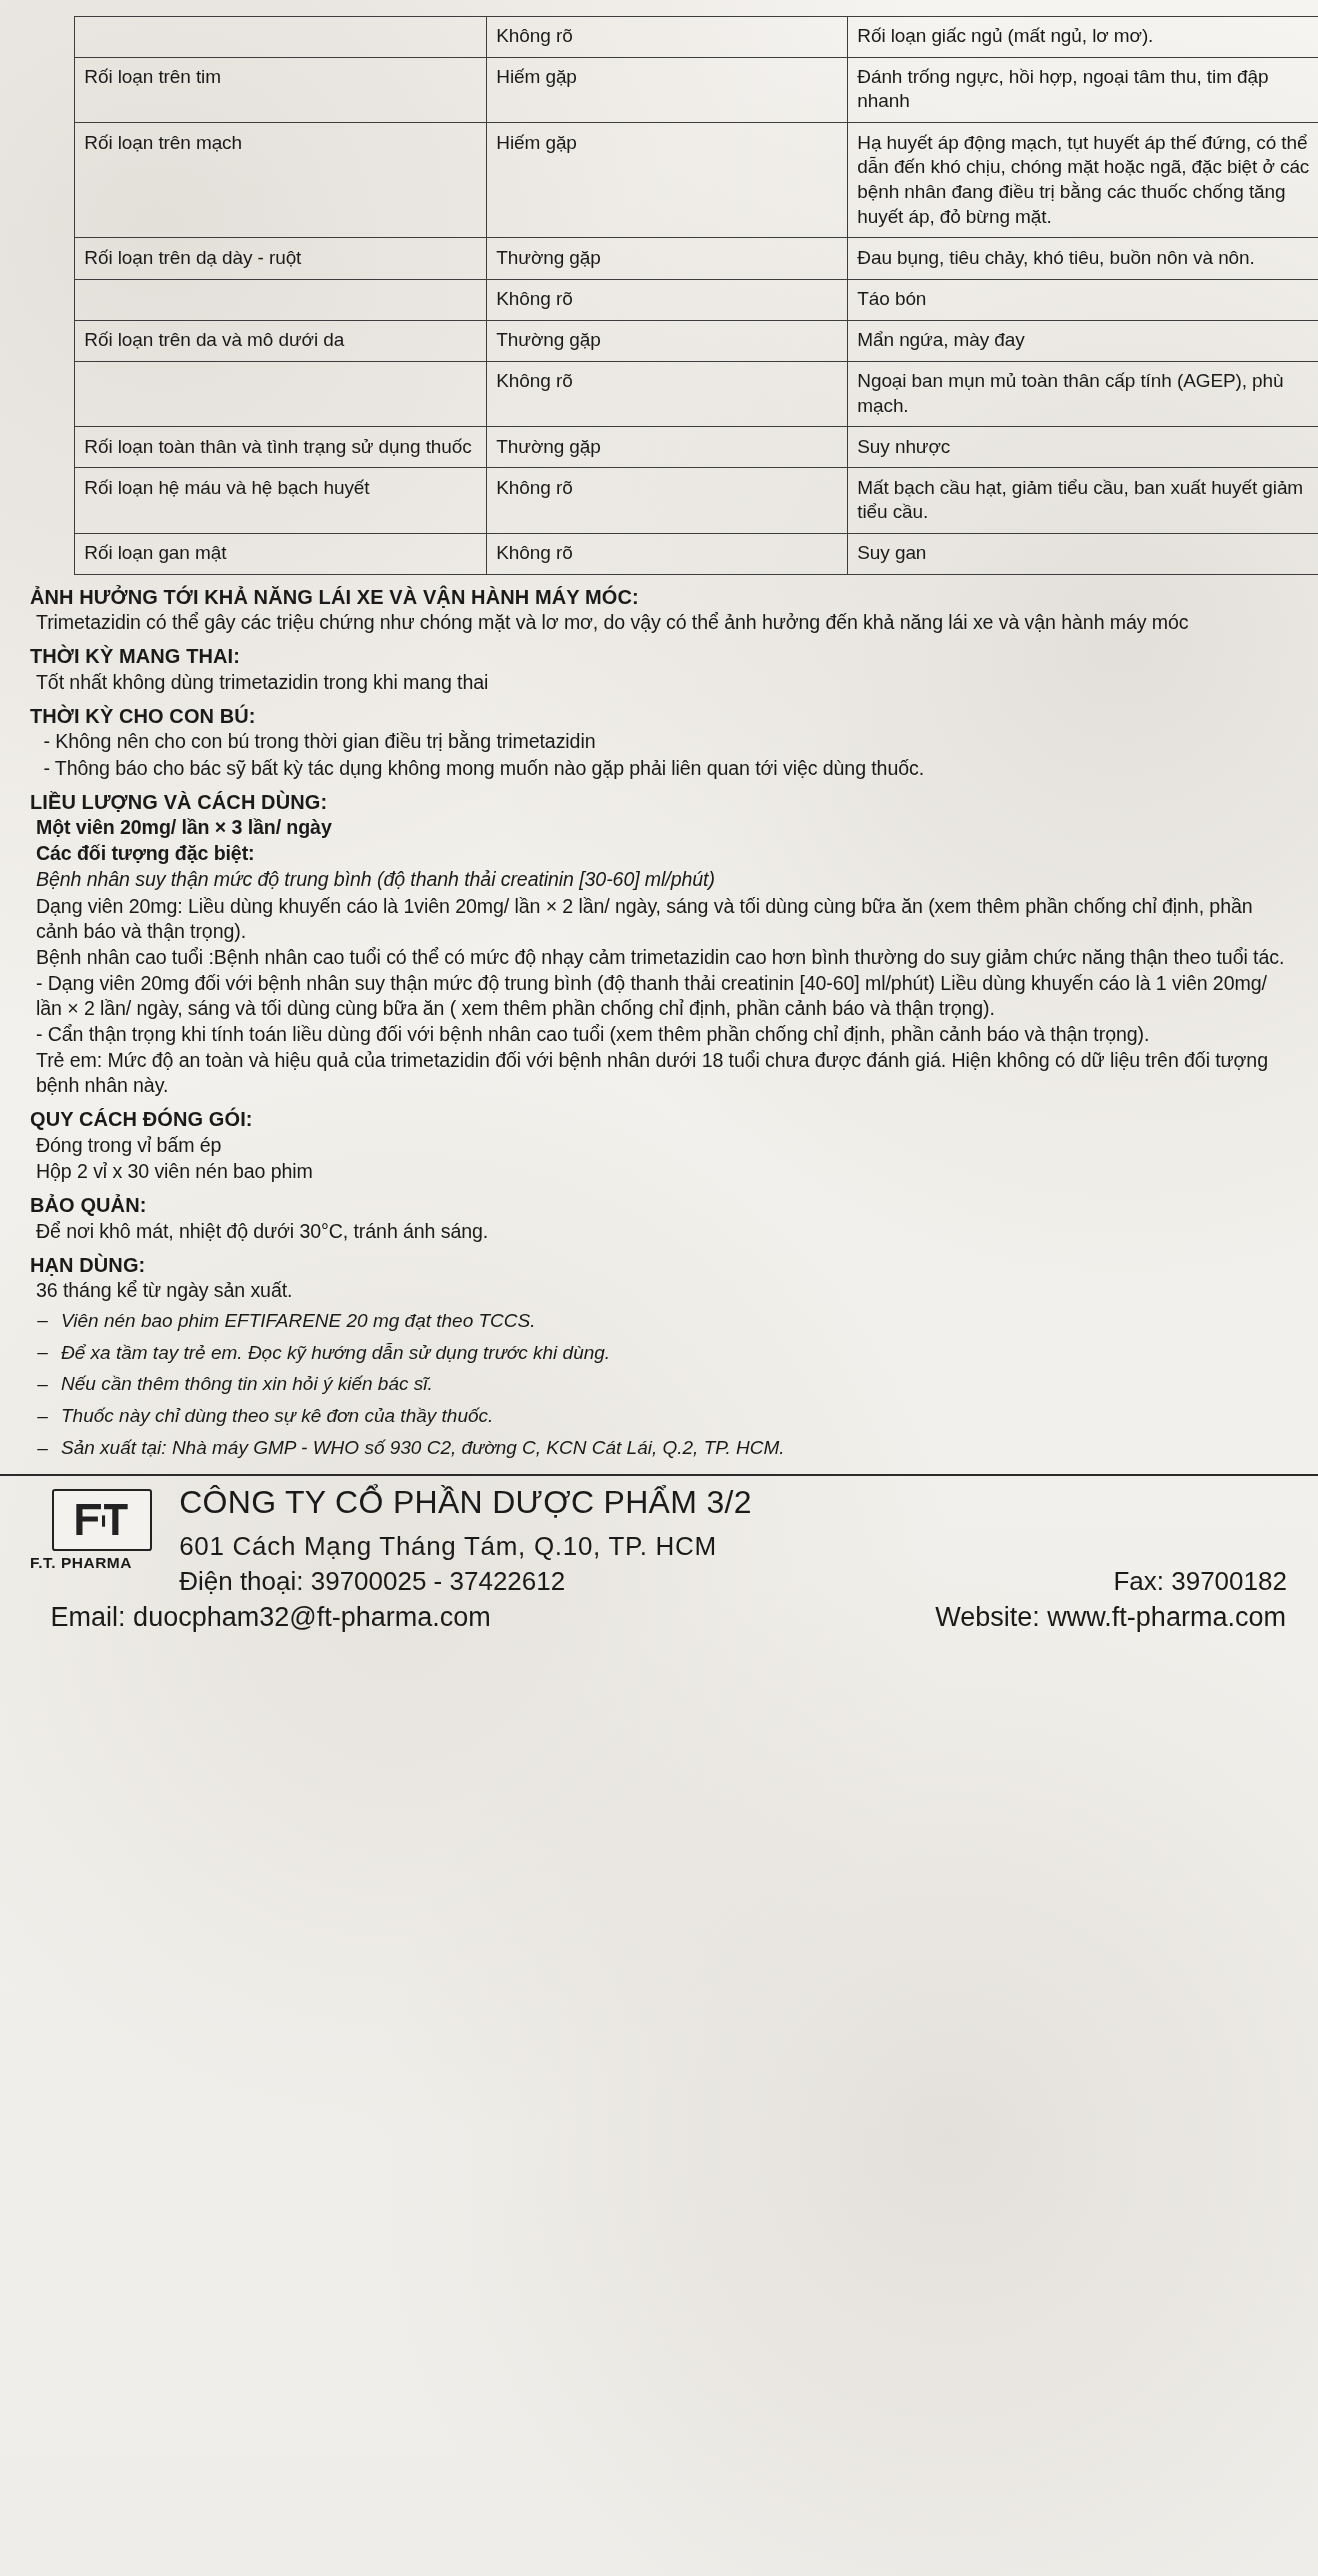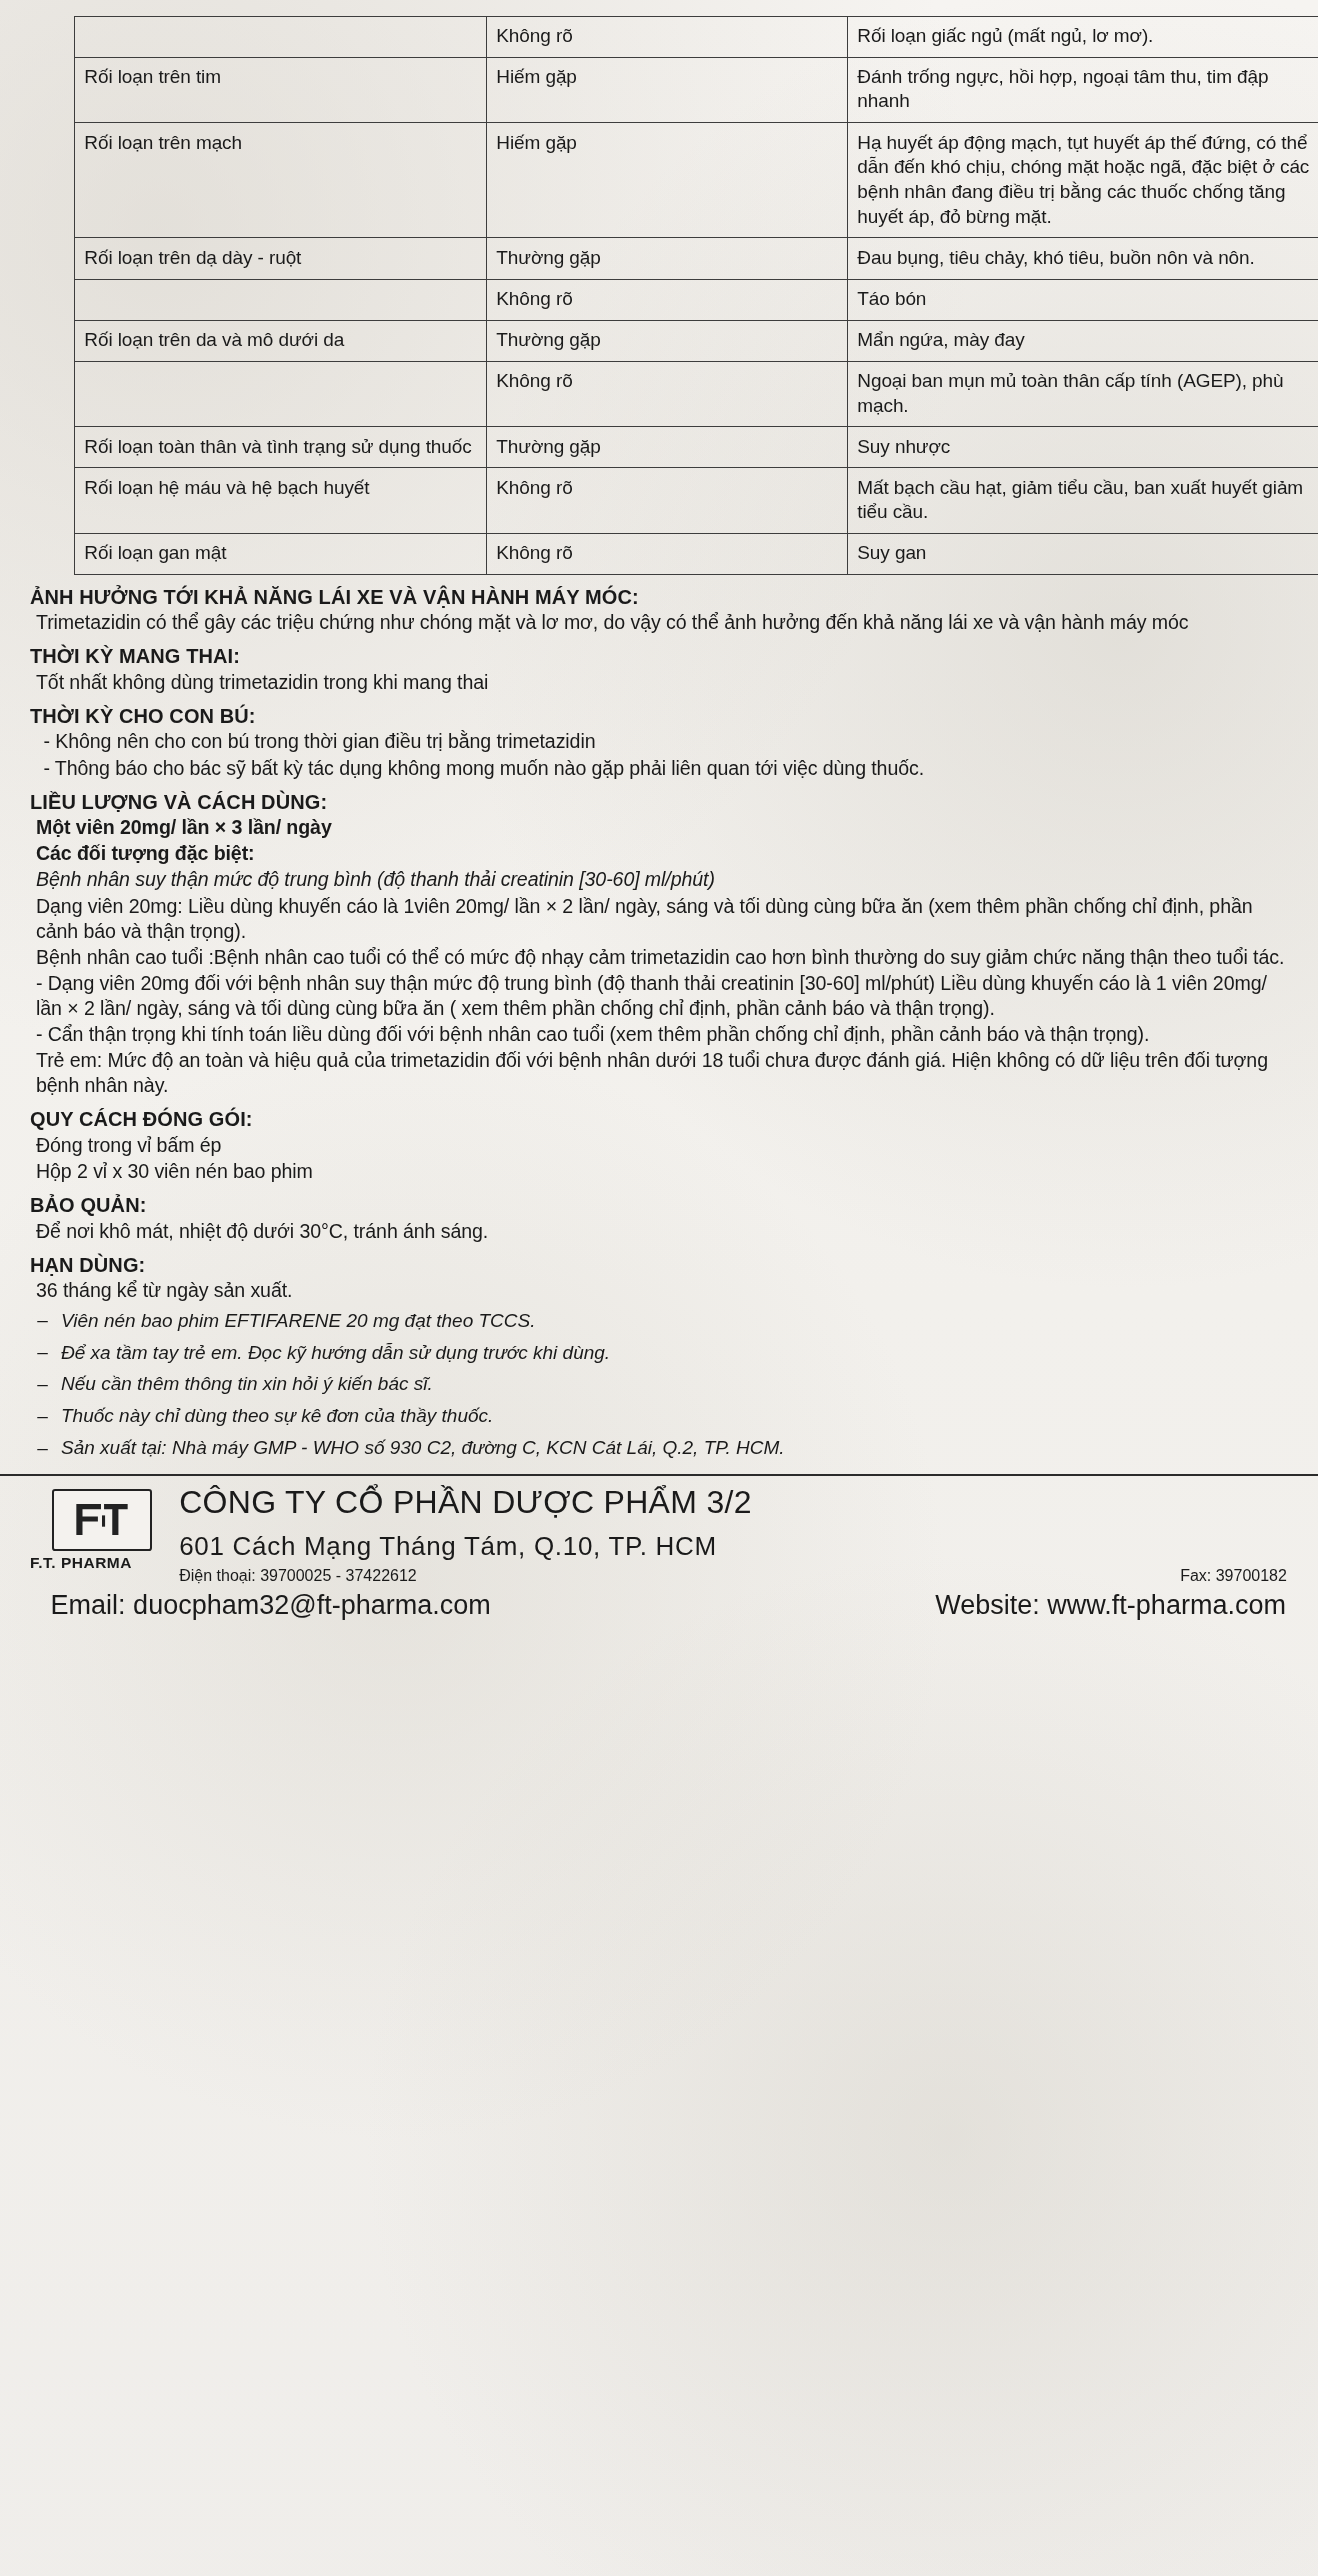--- a/index.html
+++ b/index.html
@@ -153,21 +153,21 @@
   .address {
     font-size: 26px;
     letter-spacing: 0.7px;
     line-height: 1.12;
     margin: 0 0 5.2px 0;
   }
   .contact-row {
     display: flex;
     justify-content: space-between;
     align-items: flex-start;
-    font-size: 16px;
+    font-size: 26px;
     line-height: 1.2;
   }
   .contact-row .left { }
   .contact-row .right { padding-right: 2.1px; }
   .email-row {
     margin-top: 5.2px;
     display: flex;
     justify-content: space-between;
     align-items: baseline;
     font-size: 27px;
@@ -259,21 +259,21 @@
     <div class="sec">
       <div class="head">LIỀU LƯỢNG VÀ CÁCH DÙNG:</div>
       <div class="para b">Một viên 20mg/ lần × 3 lần/ ngày</div>
       <div class="para b">Các đối tượng đặc biệt:</div>
       <div class="para i">Bệnh nhân suy thận mức độ trung bình (độ thanh thải creatinin [30-60] ml/phút)</div>
       <div class="para">Dạng viên 20mg: Liều dùng khuyến cáo là 1viên 20mg/ lần × 2 lần/ ngày, sáng và tối dùng cùng bữa ăn (xem thêm phần chống chỉ định, phần cảnh báo và thận trọng).</div>
       <div class="para">
         <span class="i">Bệnh nhân cao tuổi :</span><span>Bệnh nhân cao tuổi  có thể có mức độ nhạy cảm trimetazidin cao hơn bình thường do suy giảm chức năng thận theo tuổi tác.</span>
       </div>
       <div class="para">
-        <span class="b">- Dạng viên 20mg</span><span> đối với bệnh nhân suy thận mức độ trung bình (độ thanh thải creatinin [30-60] ml/phút) Liều dùng khuyến cáo là 1 viên 20mg/ lần × 2 lần/ ngày, sáng và tối dùng cùng bữa ăn ( xem thêm phần chống chỉ định, phần cảnh báo và thận trọng).</span>
+        <span class="b">- Dạng viên 20mg</span><span> đối với bệnh nhân suy thận mức độ trung bình (độ thanh thải creatinin [40-60] ml/phút) Liều dùng khuyến cáo là 1 viên 20mg/ lần × 2 lần/ ngày, sáng và tối dùng cùng bữa ăn ( xem thêm phần chống chỉ định, phần cảnh báo và thận trọng).</span>
       </div>
       <div class="para">- Cẩn thận trọng khi tính toán liều dùng đối với bệnh nhân cao tuổi (xem thêm phần chống chỉ định, phần cảnh báo và thận trọng).</div>
       <div class="para">
         <span class="i">Trẻ em:</span><span> Mức độ an toàn và hiệu quả của trimetazidin đối với bệnh nhân dưới 18 tuổi chưa được đánh giá. Hiện không có dữ liệu trên đối tượng bệnh nhân này.</span>
       </div>
     </div>
 
     <div class="sec">
       <div class="head">QUY CÁCH ĐÓNG GÓI:</div>
       <div class="para">Đóng trong vỉ bấm ép</div>

